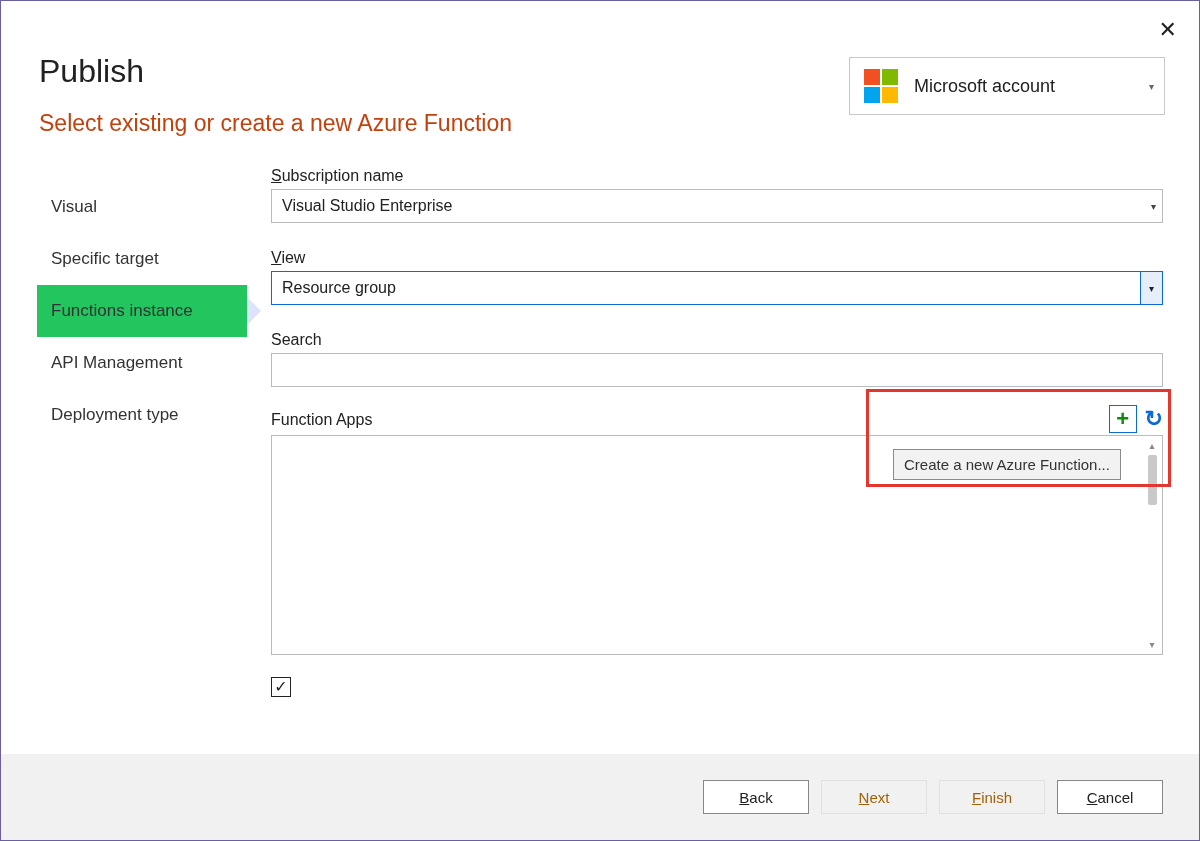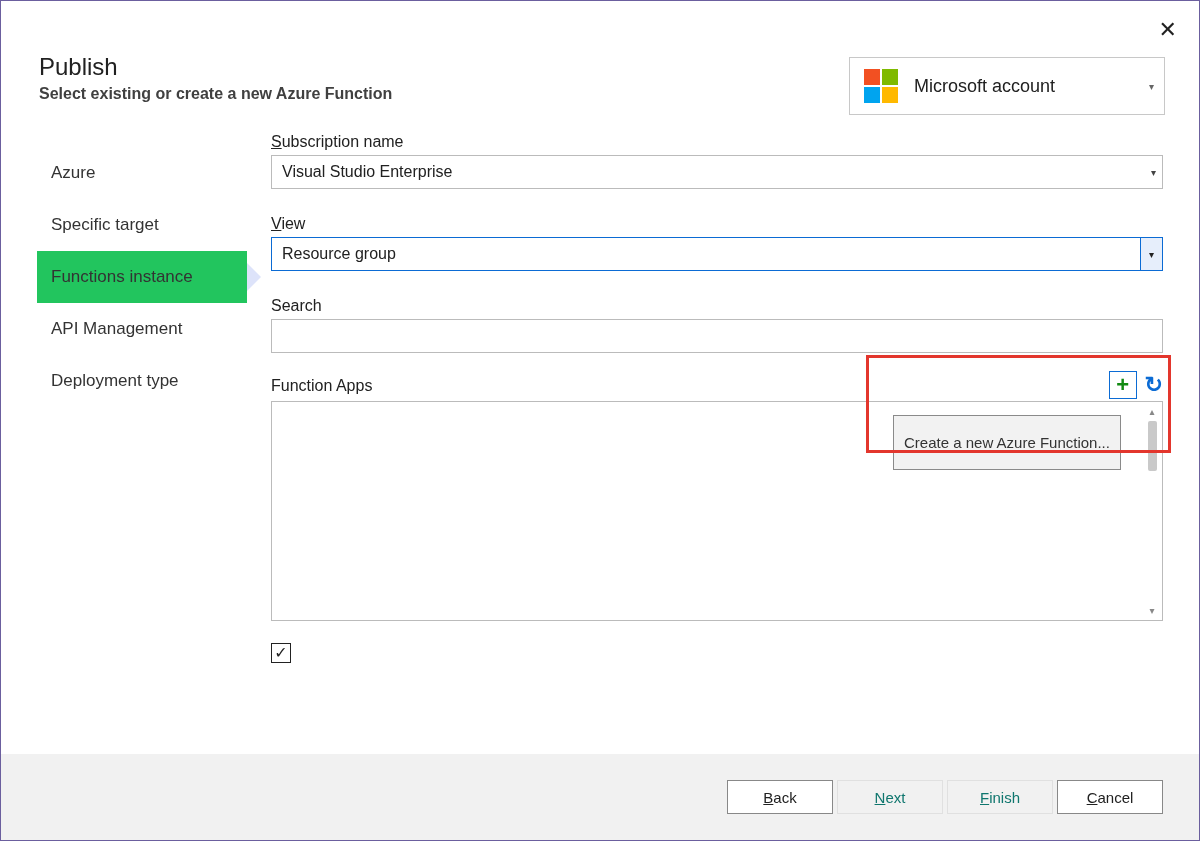--- a/index.html
+++ b/index.html
@@ -23,28 +23,28 @@
     right: 22px;
     font-size: 22px;
     line-height: 1;
     cursor: pointer;
     color: #222;
   }
   .header {
     padding: 52px 38px 0 38px;
   }
   .title {
-    font-size: 24px;
+    font-size: 32px;
     font-weight: 300;
-    margin: 0 0 4px 0;
+    margin: 0 0 20px 0;
   }
   .subtitle {
-    font-size: 16px;
-    font-weight: 700;
-    color: #404040;
+    font-size: 23px;
+    font-weight: 400;
+    color: #c2410c;
   }
   .account-box {
     position: absolute;
     right: 34px;
     top: 56px;
     width: 316px;
     height: 58px;
     border: 1px solid #c8c8c8;
     display: flex;
     align-items: center;
@@ -160,21 +160,21 @@
   .highlight-box {
     position: absolute;
     border: 3px solid #e3362d;
     pointer-events: none;
     z-index: 50;
   }
   .tooltip {
     position: absolute;
     background: #f2f2f2;
     border: 1px solid #8a8a8a;
-    padding: 18px 10px;
+    padding: 6px 10px;
     font-size: 15px;
     color: #333;
     z-index: 40;
   }
 
   .list-box {
     border: 1px solid #bbb;
     height: 220px;
     position: relative;
     margin-top: 6px;
@@ -194,33 +194,33 @@
     width: 20px; height: 20px; border: 1.5px solid #222;
     display:flex;align-items:center;justify-content:center;font-size:16px;line-height:1;
   }
 
   .footer {
     height: 86px;
     background: #f1f1f1;
     display: flex;
     justify-content: flex-end;
     align-items: center;
-    gap: 4px;
+    gap: 12px;
     padding-right: 36px;
   }
   .btn {
     min-width: 106px;
     height: 34px;
     border: 1px solid #bfbfbf;
     background: #fff;
     font-size: 15px;
     display:flex;align-items:center;justify-content:center;
   }
   .btn.primary { border-color:#888; }
-  .btn.disabled { color:#0f766e; background:#f1f1f1; border-color:#e0e0e0; }
+  .btn.disabled { color:#a16207; background:#f1f1f1; border-color:#e0e0e0; }
   .btn .u { text-decoration: underline; }
 </style>
 </head>
 <body>
 
 <div class="dialog">
 
   <div class="close-x">✕</div>
 
   <div class="account-box">
@@ -234,21 +234,21 @@
     <div class="account-arrow">▾</div>
   </div>
 
   <div class="header">
     <h1 class="title">Publish</h1>
     <div class="subtitle">Select existing or create a new Azure Function</div>
   </div>
 
   <div class="body">
     <div class="steps">
-      <div class="step">Azure</div>
+      <div class="step">Visual</div>
       <div class="step">Specific target</div>
       <div class="step active">Functions instance</div>
       <div class="step">API Management</div>
       <div class="step">Deployment type</div>
     </div>
 
     <div class="form">
 
       <div class="field-label underline-first">Subscription name</div>
       <div class="combo">

